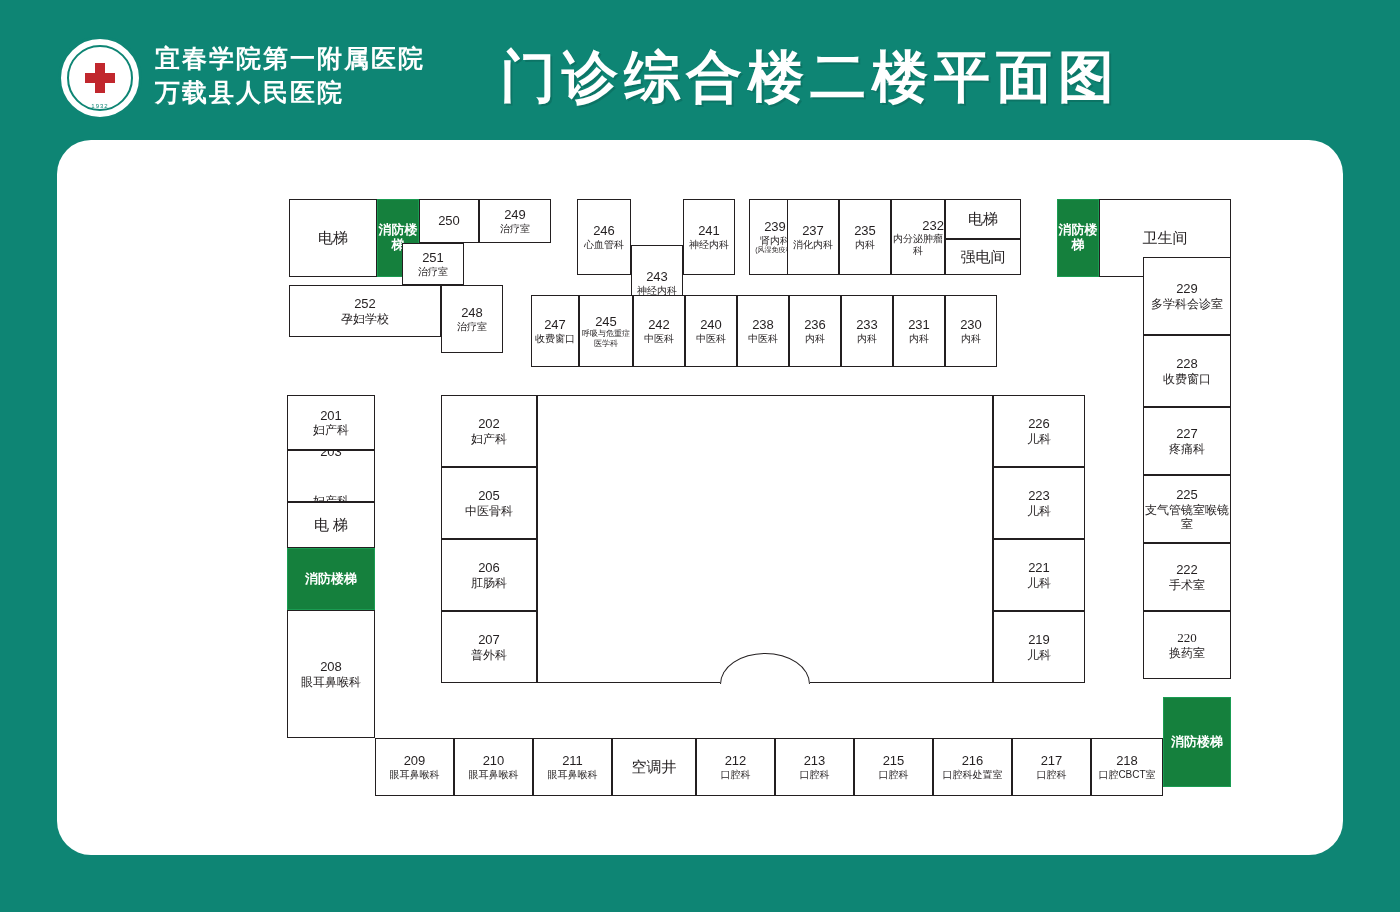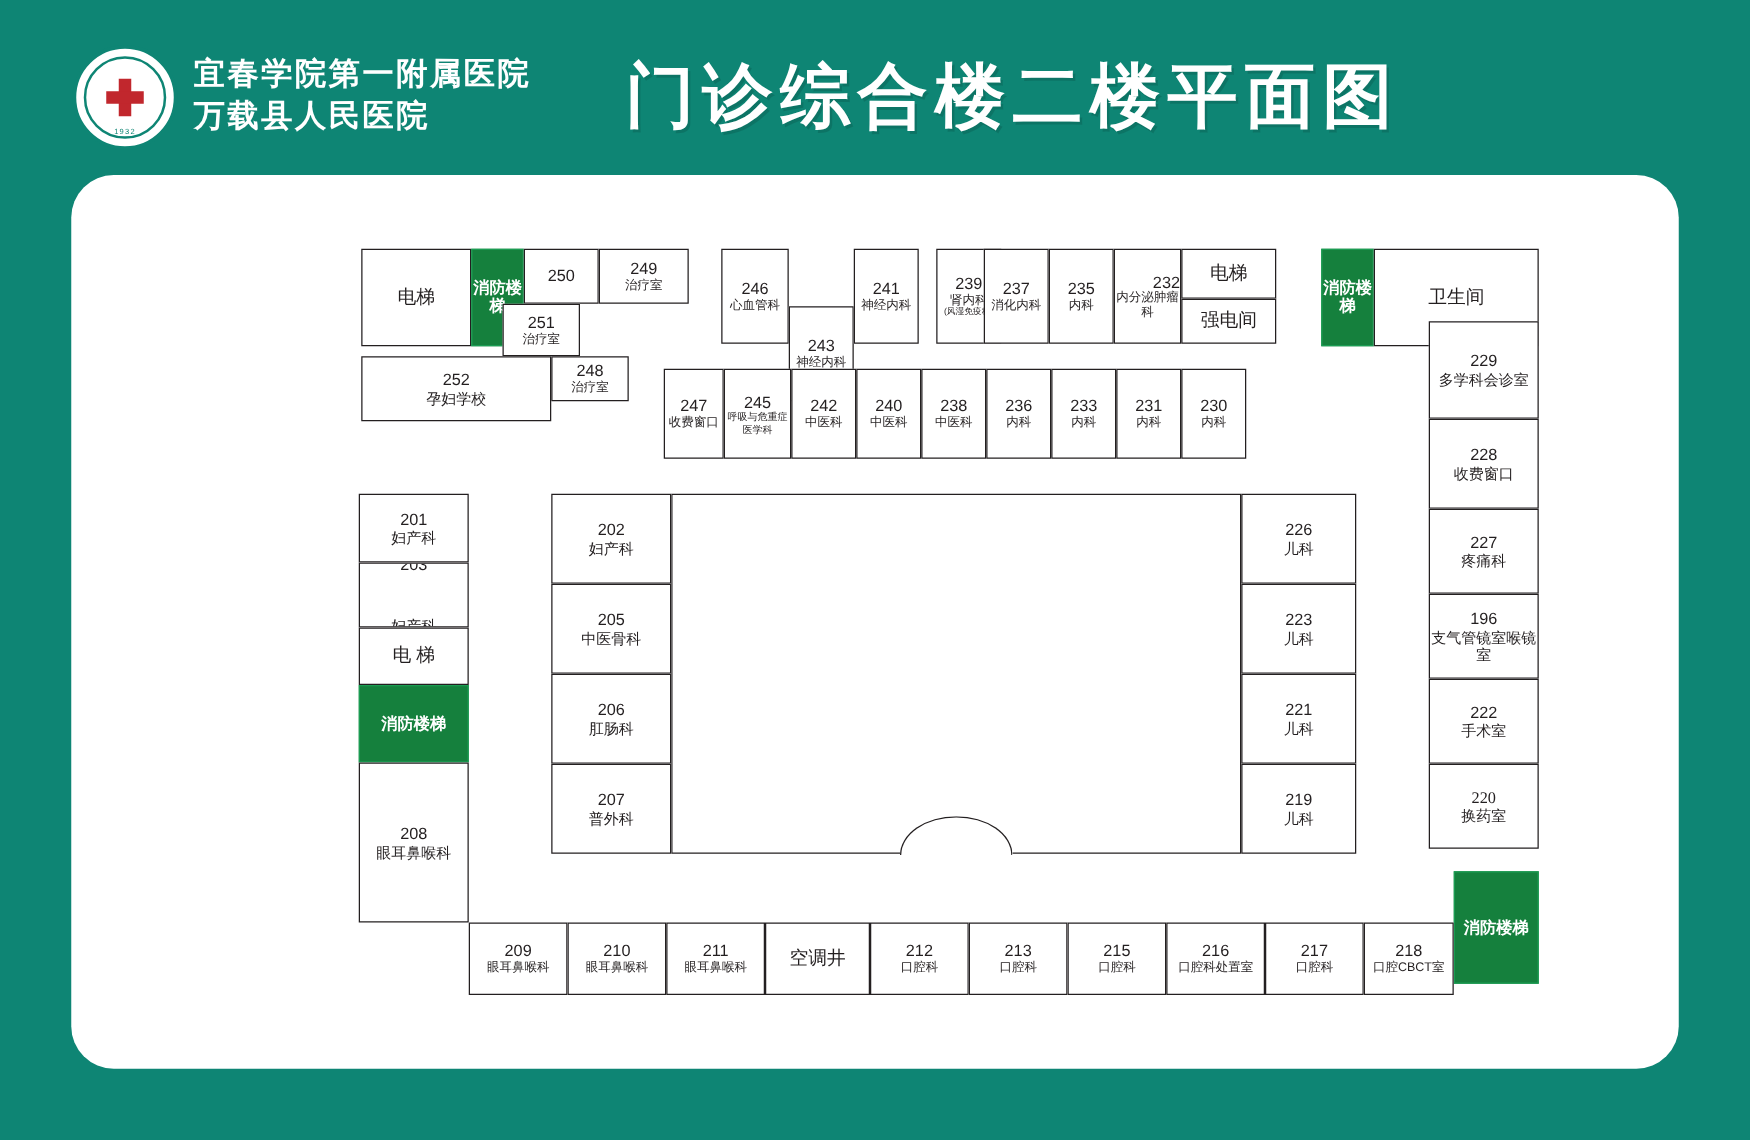--- a/index.html
+++ b/index.html
@@ -164,21 +164,21 @@
       <div class="room green" style="left: 1000px; top: 59px; width: 42px; height: 78px;">
         <div class="nm">消防楼梯</div>
       </div>
       <div class="room plain" style="left: 1042px; top: 59px; width: 132px; height: 78px;">
         <div class="nm">卫生间</div>
       </div>
       <div class="room" style="left: 232px; top: 145px; width: 152px; height: 52px;">
         <div class="num">252</div>
         <div class="nm">孕妇学校</div>
       </div>
-      <div class="room small" style="left: 384px; top: 145px; width: 62px; height: 36px;">
+      <div class="room small" style="left: 384px; top: 145px; width: 62px; height: 68px;">
         <div class="num">248</div>
         <div class="nm">治疗室</div>
       </div>
       <div class="room small" style="left: 474px; top: 155px; width: 48px; height: 72px;">
         <div class="num">247</div>
         <div class="nm">收费窗口</div>
       </div>
       <div class="room tiny" style="left: 522px; top: 155px; width: 54px; height: 72px;">
         <div class="num">245</div>
         <div class="nm">呼吸与危重症医学科</div>
@@ -217,21 +217,21 @@
       </div>
       <div class="room" style="left: 1086px; top: 195px; width: 88px; height: 72px;">
         <div class="num">228</div>
         <div class="nm">收费窗口</div>
       </div>
       <div class="room" style="left: 1086px; top: 267px; width: 88px; height: 68px;">
         <div class="num">227</div>
         <div class="nm">疼痛科</div>
       </div>
       <div class="room" style="left: 1086px; top: 335px; width: 88px; height: 68px;">
-        <div class="num">196</div>
+        <div class="num">225</div>
         <div class="nm">支气管镜室喉镜室</div>
       </div>
       <div class="room" style="left: 1086px; top: 403px; width: 88px; height: 68px;">
         <div class="num">222</div>
         <div class="nm">手术室</div>
       </div>
       <div class="room" style="left: 1086px; top: 471px; width: 88px; height: 68px; font-family: Liberation Serif, serif;">
         <div class="num">220</div>
         <div class="nm">换药室</div>
       </div>

